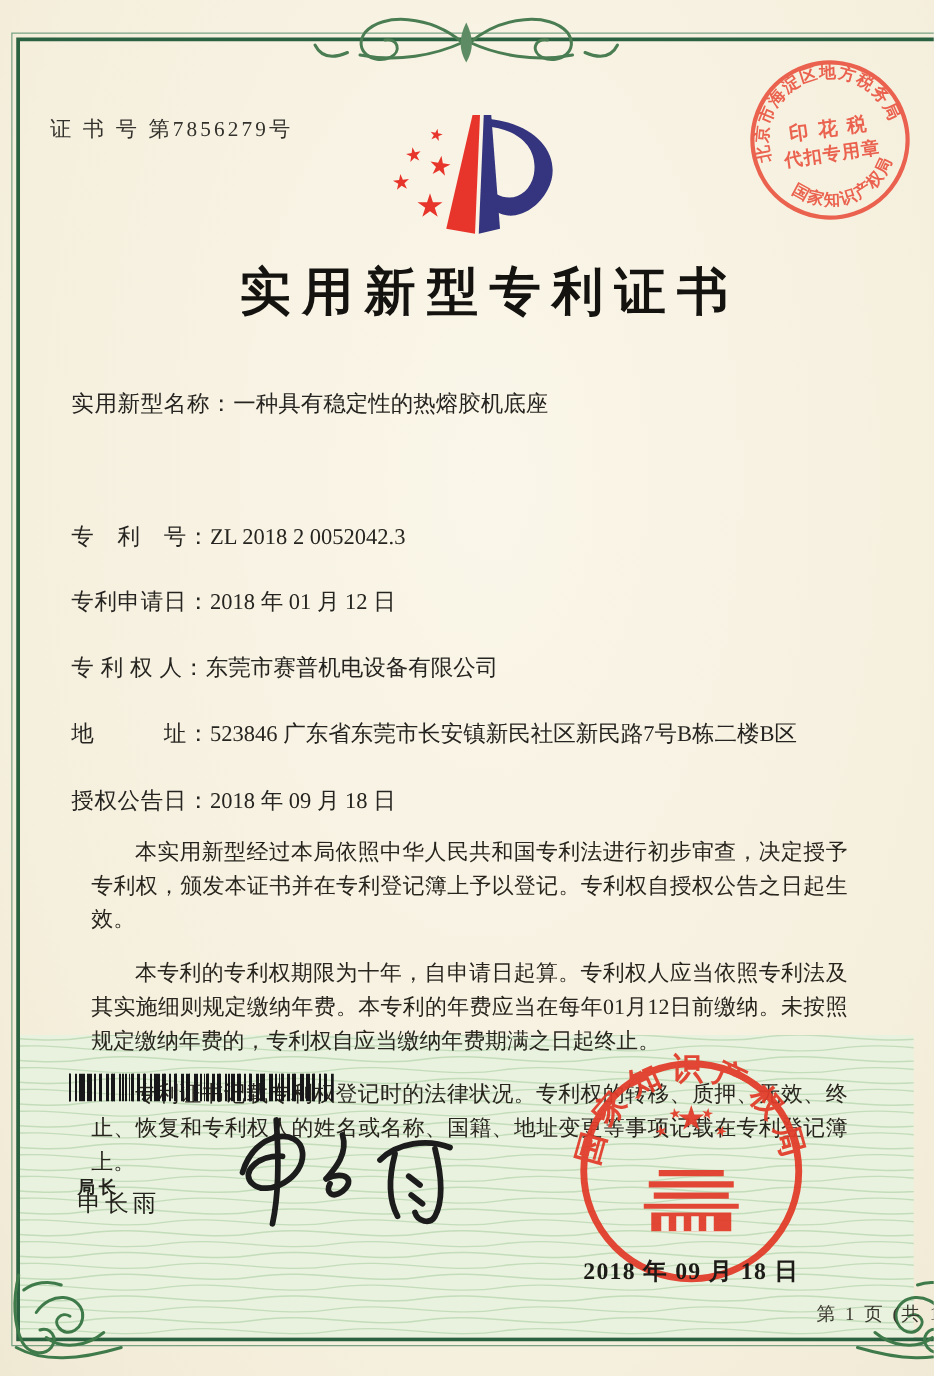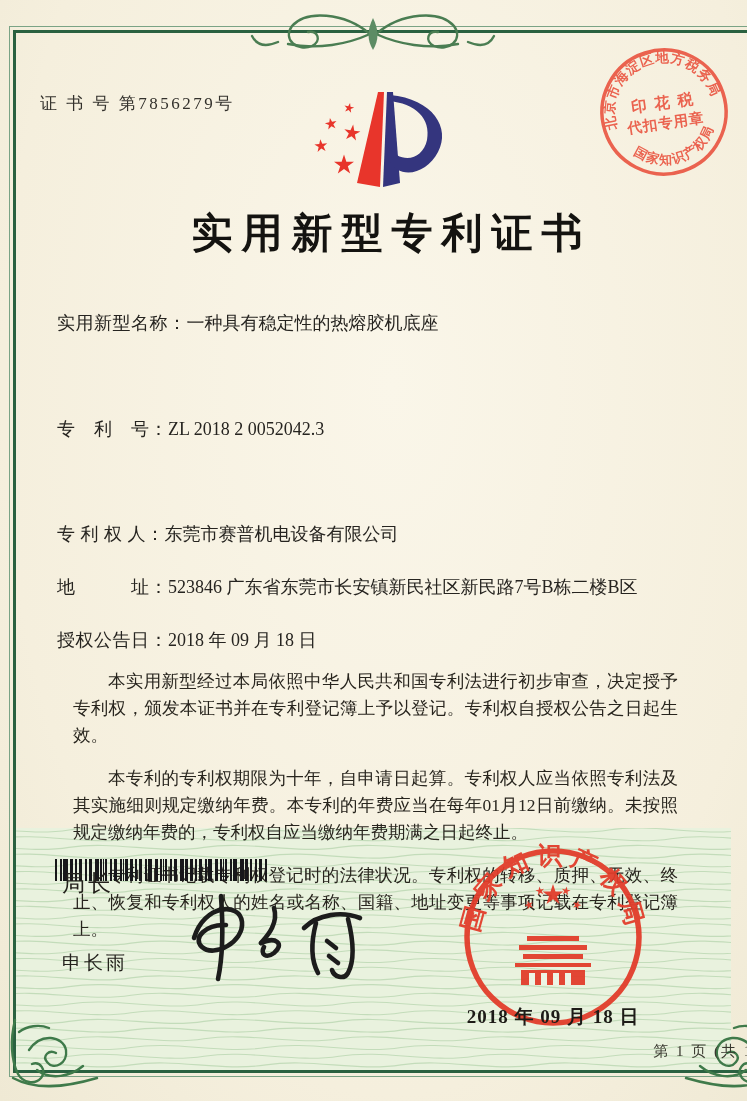--- a/index.html
+++ b/index.html
@@ -19,21 +19,21 @@
   .field{position:absolute;left:57px;width:636px;font-size:18px;line-height:26px;}
   .flabel{letter-spacing:.5px;}
   .grant2{position:absolute;left:373px;top:0;}
   .paras{position:absolute;left:57px;top:652px;width:637px;font-size:17.5px;line-height:27px;
          text-align:justify;color:#28251e;}
   .paras p{margin:16px;text-indent:2em;}
   .barcode{position:absolute;left:55px;top:859px;width:212px;height:22px;
      background-image:repeating-linear-gradient(90deg,#17171a 0 2px,rgba(0,0,0,0) 2px 5px),
                       repeating-linear-gradient(90deg,#17171a 0 1.5px,rgba(0,0,0,0) 1.5px 8.5px),
                       repeating-linear-gradient(90deg,#17171a 0 1px,rgba(0,0,0,0) 1px 12px);}
-  .issuer-title{position:absolute;left:62px;top:868px;font-size:23px;letter-spacing:3px;color:#23211c;}
+  .issuer-title{position:absolute;left:62px;top:941px;font-size:14px;letter-spacing:3px;color:#23211c;font-weight:bold;}
   .issuer-name{position:absolute;left:62px;top:950px;font-size:19px;letter-spacing:3px;color:#23211c;}
   .signature{position:absolute;left:176px;top:884px;width:208px;height:106px;}
   .seal{position:absolute;left:457px;top:841px;width:192px;height:192px;opacity:.94;}
   .seal-date{position:absolute;left:448px;top:1004px;width:210px;text-align:center;font-size:19px;
              font-weight:bold;color:#1d1b17;letter-spacing:1px;}
   .footer{position:absolute;left:0;right:0;top:1042px;text-align:right;font-size:15px;
           letter-spacing:2px;color:#39382f;}
   .corner{position:absolute;width:96px;height:74px;}
   .corner.bl{left:5px;top:1016px;}
   .corner.br{right:5px;top:1016px;transform:scaleX(-1);}
@@ -137,20 +137,23 @@
   </svg>
 
   <div class="title">实用新型专利证书</div>
 
   <div class="field" style="top:310px">
     <span class="flabel">实用新型名称：</span><span class="fvalue">一种具有稳定性的热熔胶机底座</span>
   </div>
   <div class="field" style="top:416px">
     <span class="flabel">专　利　号：</span><span class="fvalue">ZL 2018 2 0052042.3</span>
   </div>
+  <div class="field" style="top:468px">
+    <span class="flabel">专利申请日：</span><span class="fvalue">2018 年 01 月 12 日</span>
+  </div>
   <div class="field" style="top:521px">
     <span class="flabel">专 利 权 人：</span><span class="fvalue">东莞市赛普机电设备有限公司</span>
   </div>
   <div class="field" style="top:574px;width:618px">
     <span class="flabel">地　　　址：</span><span class="fvalue">523846 广东省东莞市长安镇新民社区新民路7号B栋二楼B区</span>
   </div>
 
   <div class="field" style="top:627px">
     <span class="flabel">授权公告日：</span><span>2018 年 09 月 18 日</span>
   </div>

